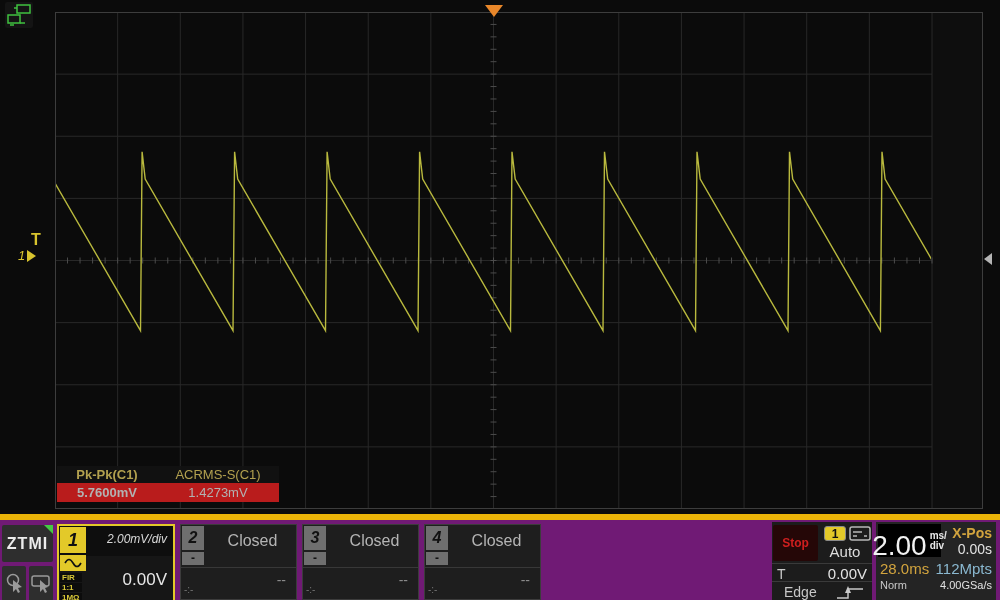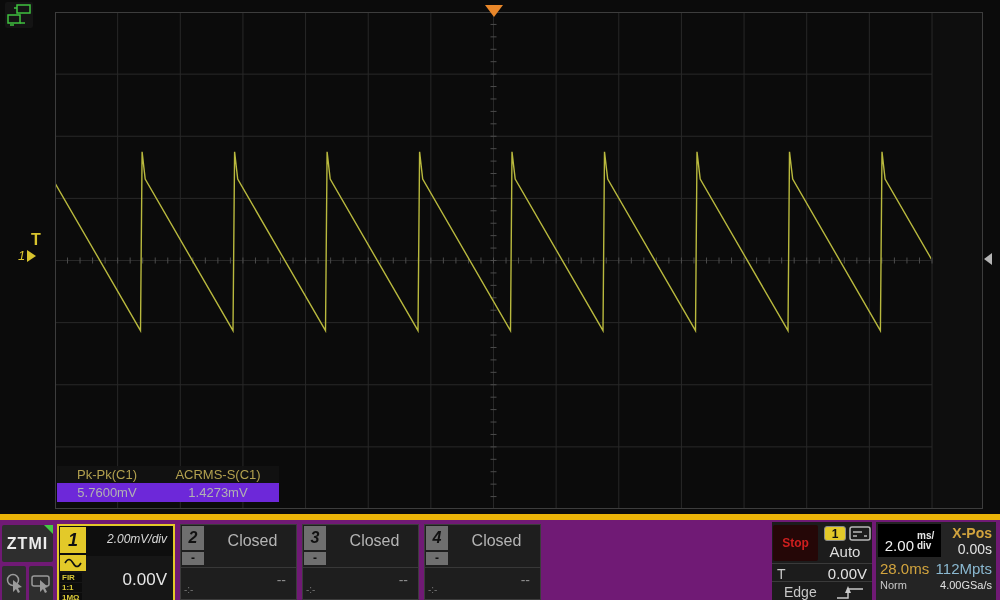--- a/index.html
+++ b/index.html
@@ -17,22 +17,22 @@
   .chmark{display:flex;align-items:center;margin-top:2px;}
   .chmark .num{font-size:13px;font-style:italic;line-height:13px;}
   .chmark .arrow{width:0;height:0;border-top:6px solid transparent;border-bottom:6px solid transparent;
                  border-left:9px solid #d8c42e;margin-left:2px;}
   .right-marker{position:absolute;left:984px;top:253px;width:0;height:0;
                 border-top:6px solid transparent;border-bottom:6px solid transparent;
                 border-right:8px solid #b5b5b5;}
   
   .meas{position:absolute;left:2px;top:454px;width:222px;font-size:13px;}
   .meas .labels{display:flex;background:rgba(18,18,18,0.92);color:#b3a14f;height:17px;line-height:17px;}
-  .meas .values{display:flex;background:#6d28d9;color:#b2b2b2;height:19px;line-height:19px;}
-  .meas .c1{width:100px;text-align:center;}
+  .meas .values{display:flex;background:#b91c1c;color:#b2b2b2;height:19px;line-height:19px;}
+  .meas .c1{width:100px;text-align:center;font-weight:bold;}
   .meas .c2{width:122px;text-align:center;}
   
   .bottombar{position:absolute;left:0;top:514px;width:1000px;height:86px;background:#701a75;border-top:6px solid #eab308;}
   .logo{position:absolute;left:2px;top:5px;width:51px;height:37px;background:#2e2e2e;border-radius:2px;
         color:#ececec;font-weight:bold;font-size:16px;letter-spacing:1px;text-align:center;line-height:37px;}
   .logo-corner{position:absolute;right:0;top:0;width:0;height:0;
                border-left:9px solid transparent;border-top:9px solid #45c945;}
   .touch-btn{position:absolute;top:46px;width:24px;height:35px;background:#2e2e2e;border-radius:2px;
              display:flex;align-items:center;justify-content:center;}
   .touch-btn.b1{left:2px;} .touch-btn.b2{left:29px;}
@@ -68,21 +68,21 @@
   .sweep{position:absolute;left:48px;top:21px;width:50px;text-align:center;font-size:15px;color:#dcdcdc;}
   .trow1{position:absolute;left:0;right:0;top:41px;height:17px;border-top:1px solid #3a3a3a;font-size:14px;}
   .trow2{position:absolute;left:0;right:0;top:59px;height:20px;border-top:1px solid #3a3a3a;font-size:14px;text-decoration:underline;}
   .tl{position:absolute;left:5px;top:2px;color:#c8c8c8;}
   .tr{position:absolute;right:5px;top:1px;color:#e2e2e2;font-size:15px;}
   .edge-icon{position:absolute;right:6px;top:3px;}
   .trow2 .tl{left:12px;}
   
   .tbpanel{position:absolute;left:876px;top:2px;width:120px;height:80px;background:#242424;}
   .tbbox{position:absolute;left:2px;top:2px;width:63px;height:33px;background:#000;display:flex;align-items:center;justify-content:center;gap:3px;}
-  .tbval{color:#f2f2f2;font-size:15px;margin-top:10px;}
+  .tbval{color:#f2f2f2;font-size:28px;margin-top:10px;}
   .tbunit{display:flex;flex-direction:column;color:#e8e8e8;font-size:10px;line-height:10px;font-weight:bold;}
   .xpos-l{position:absolute;right:4px;top:3px;color:#d2a43e;font-weight:bold;font-size:14px;}
   .xpos-v{position:absolute;right:4px;top:19px;color:#e2e2e2;font-size:14px;}
   .tbrow2{position:absolute;left:0;right:0;top:38px;height:18px;font-size:15px;}
   .tbrow3{position:absolute;left:0;right:0;top:57px;height:18px;font-size:11px;}
   .win{position:absolute;left:4px;color:#d2a43e;}
   .mem{position:absolute;right:4px;color:#8ab8d0;}
   .acq{position:absolute;left:4px;color:#c8c8c8;}
   .rate{position:absolute;right:4px;color:#e2e2e2;}
 </style>

